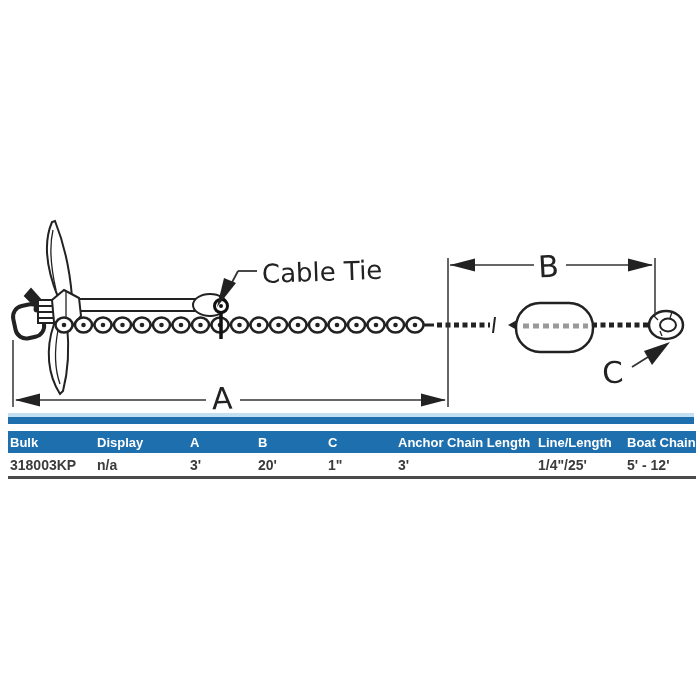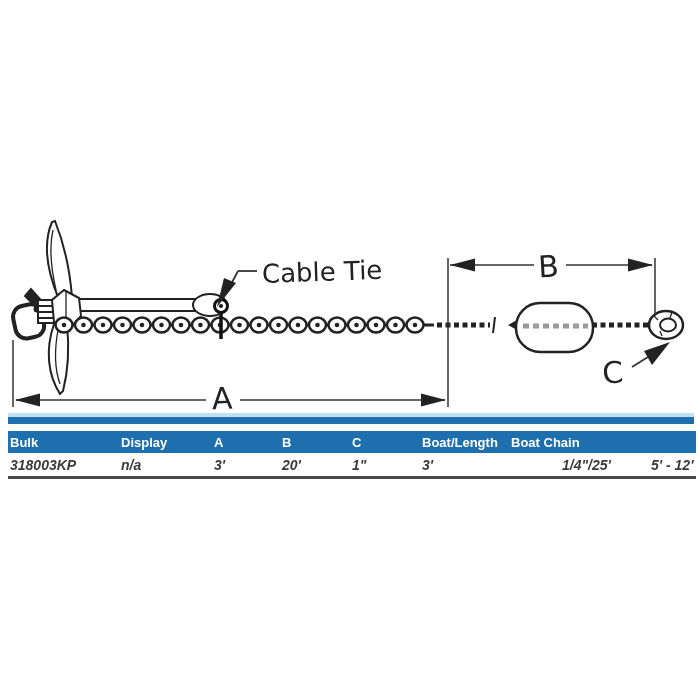--- a/index.html
+++ b/index.html
@@ -5,23 +5,23 @@
   html,body{margin:0;padding:0;background:#ffffff;}
   body{width:700px;height:700px;position:relative;overflow:hidden;
        font-family:"Liberation Sans","DejaVu Sans",sans-serif;}
   .diagram{position:absolute;left:0;top:0;width:700px;height:412px;}
   .accent-bar{position:absolute;left:8px;right:6px;top:413px;height:11px;
        background:linear-gradient(to bottom,#c3e0f2 0%,#c3e0f2 34%,#1e6fad 34%,#1e6fad 100%);}
   .spec-table{position:absolute;left:8px;right:4px;top:431px;}
   .thead{display:flex;align-items:center;background:#1e6fad;color:#ffffff;
        height:22px;font-size:13px;font-weight:bold;}
   .trow{display:flex;align-items:center;background:#ffffff;color:#3b3b3b;
-       height:23px;font-size:14px;font-weight:bold;border-bottom:3px solid #4a4a4a;font-style:italic;}
+       height:23px;font-size:14px;font-weight:bold;border-bottom:3px solid #4a4a4a;}
   .cell{box-sizing:border-box;padding-left:2px;white-space:nowrap;overflow:visible;}
-  .c0{width:87px;}  .c1{width:93px;margin-left:24px;}  .c2{width:68px;}  .c3{width:70px;}
+  .c0{width:87px;}  .c1{width:93px;}  .c2{width:68px;}  .c3{width:70px;}
   .c4{width:70px;}  .c5{width:140px;} .c6{width:89px;}  .c7{flex:1;}
   svg text{font-family:"DejaVu Sans",sans-serif;fill:#222;}
   .dim-label{font-size:30px;}
   .note-label{font-size:26px;}
 </style>
 </head>
 <body>
 
 <div class="diagram">
 <svg width="700" height="412" viewBox="0 0 700 412" xmlns="http://www.w3.org/2000/svg">
@@ -167,21 +167,22 @@
 
 <div class="accent-bar"></div>
 
 <div class="spec-table">
   <div class="thead">
     <div class="cell c0">Bulk</div>
     <div class="cell c1">Display</div>
     <div class="cell c2">A</div>
     <div class="cell c3">B</div>
     <div class="cell c4">C</div>
-    <div class="cell c6">Boat/Length</div>
+    <div class="cell c5">Anchor Chain Length</div>
+    <div class="cell c6">Line/Length</div>
     <div class="cell c7">Boat Chain</div>
   </div>
   <div class="trow">
     <div class="cell c0">318003KP</div>
     <div class="cell c1">n/a</div>
     <div class="cell c2">3'</div>
     <div class="cell c3">20'</div>
     <div class="cell c4">1"</div>
     <div class="cell c5">3'</div>
     <div class="cell c6">1/4"/25'</div>

